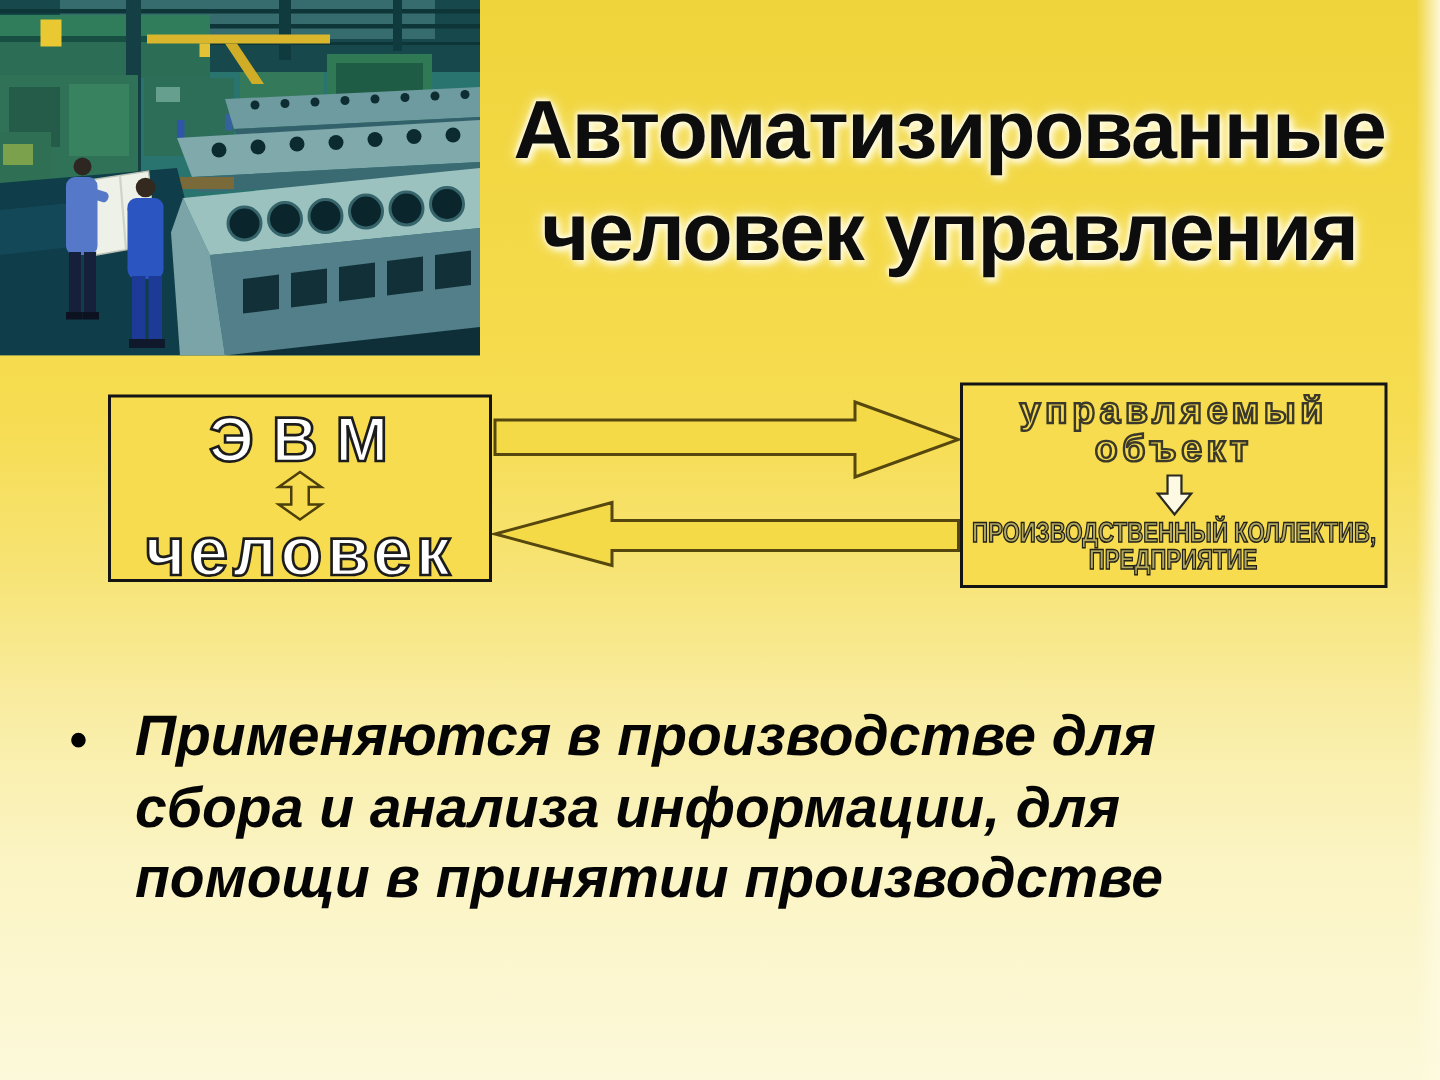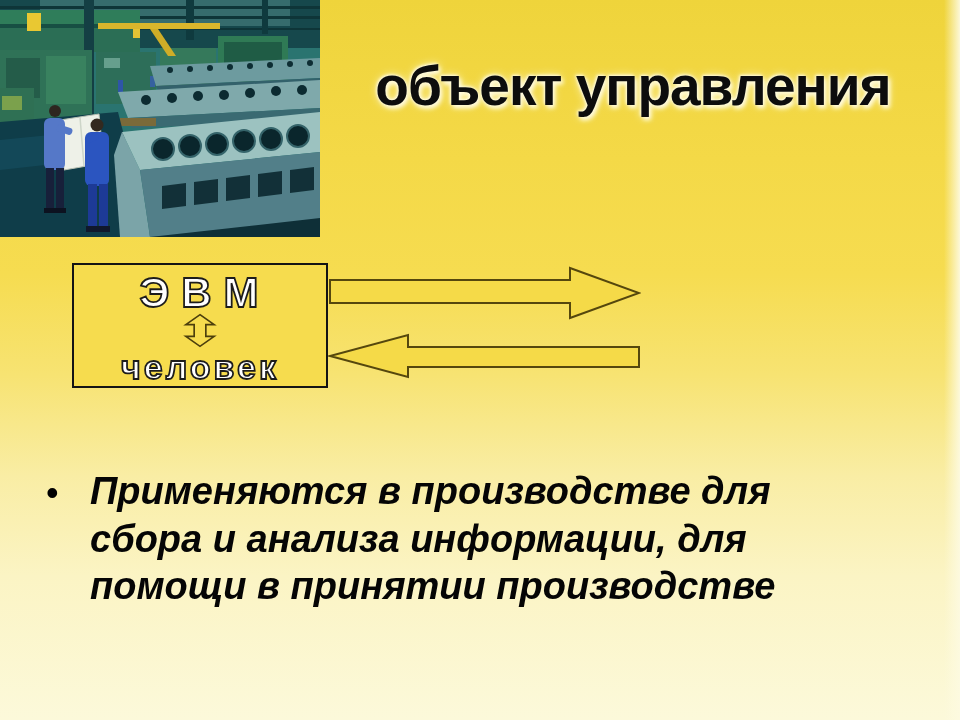--- a/index.html
+++ b/index.html
@@ -22,21 +22,21 @@
     text-shadow:2px 3px 4px #fffce2,-1px -1px 3px #fffce2,0 0 10px #fff6c6;
   }
 
   
   .box{position:absolute;background:#f6dc4e;border:2px solid #141414;box-sizing:border-box;
        display:flex;flex-direction:column;align-items:center;}
   .box-left{left:72px;top:263px;width:256px;height:125px;padding-top:8px;justify-content:space-between;}
   .box-right{left:640px;top:255px;width:285px;height:137px;padding-top:5px;}
   .outline-txt{font-weight:bold;color:#fff;-webkit-text-stroke:1.8px #1c1c1c;}
   .evm{font-size:42px;line-height:40px;letter-spacing:12px;padding-left:10px;}
-  .chel{font-size:34px;line-height:38px;letter-spacing:3px;text-align:right;}
+  .chel{font-size:46px;line-height:38px;letter-spacing:3px;text-align:right;}
   .obj-line{font-weight:bold;font-size:25px;line-height:25px;letter-spacing:3px;
     color:#f6dc4e;-webkit-text-stroke:1.6px #3a382a;}
   .caption-line{font-weight:bold;font-size:19px;line-height:18px;white-space:nowrap;
     color:#b2a75f;-webkit-text-stroke:1px #23221a;transform:scaleX(0.78);transform-origin:50% 50%;}
   .flow-arrows{position:absolute;left:328px;top:260px;}
 
   
   .body-block{position:absolute;left:46px;top:468px;width:880px;display:flex;}
   .bullet{font-size:36px;line-height:50px;color:#000;width:44px;flex:none;}
   .body-lines{font-weight:bold;font-style:italic;font-size:38px;line-height:47.5px;color:#050505;}
@@ -136,36 +136,46 @@
       <rect x="85" y="132" width="24" height="54" rx="6" fill="#2b55c0"></rect>
       <rect x="84" y="138" width="14" height="7" rx="3" fill="#2b55c0" transform="rotate(-25 84 138)"></rect>
       <rect x="88" y="184" width="9" height="44" fill="#1d3a96"></rect>
       <rect x="99" y="184" width="9" height="44" fill="#1d3a96"></rect>
       <rect x="86" y="226" width="12" height="6" fill="#10182c"></rect>
       <rect x="98" y="226" width="12" height="6" fill="#10182c"></rect>
     </svg>
   </div>
 
   <div class="title">
-    <div>объект управления</div>
+    <div>Автоматизированные</div>
+    <div>человек управления</div>
   </div>
 
   <div class="box box-left">
     <div class="outline-txt evm">ЭВМ</div>
     <svg width="48" height="40" viewBox="0 0 48 42">
       <path d="M24,2 L41,14 L31,14 L31,28 L41,28 L24,40 L7,28 L17,28 L17,14 L7,14 Z" fill="#f6dc4e" stroke="#4c3f0c" stroke-width="2" stroke-linejoin="miter"></path>
     </svg>
     <div class="outline-txt chel">человек</div>
   </div>
 
   <svg class="flow-arrows" width="313" height="122" viewBox="0 0 313 122">
     <polygon points="2,20 242,20 242,8 311,33 242,58 242,43 2,43" fill="#f5da48" stroke="#55470d" stroke-width="2"></polygon>
     <polygon points="311,87 80,87 80,75 2,96 80,117 80,107 311,107" fill="#f5da48" stroke="#55470d" stroke-width="2"></polygon>
   </svg>
 
+  <div class="box box-right">
+    <div class="obj-line">управляемый</div>
+    <div class="obj-line">объект</div>
+    <svg width="26" height="30" viewBox="0 0 28 30" style="margin:3px 0 2px 0;">
+      <path d="M9,1 L19,1 L19,14 L26,14 L14,29 L2,14 L9,14 Z" fill="#fdf9e2" stroke="#2a2a20" stroke-width="1.6" stroke-linejoin="miter"></path>
+    </svg>
+    <div class="caption-line">ПРОИЗВОДСТВЕННЫЙ КОЛЛЕКТИВ,</div>
+    <div class="caption-line">ПРЕДПРИЯТИЕ</div>
+  </div>
 
   <div class="body-block">
     <div class="bullet">•</div>
     <div class="body-lines">
       <div>Применяются в производстве для</div>
       <div>сбора и анализа информации, для</div>
       <div>помощи в принятии производстве</div>
     </div>
   </div>
 

